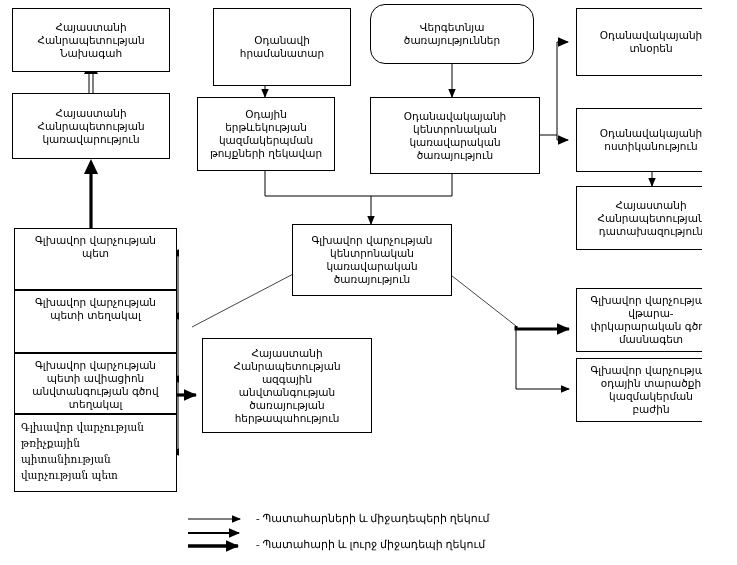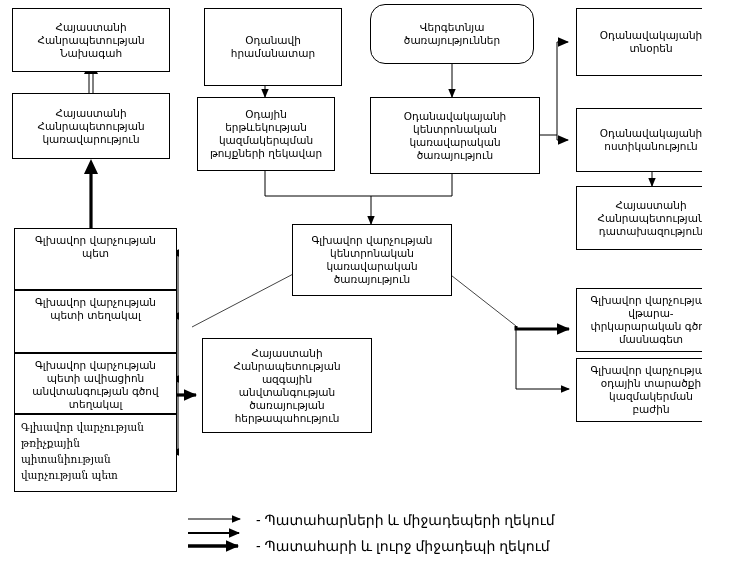--- a/index.html
+++ b/index.html
@@ -59,22 +59,22 @@
     height: 565px;
     z-index: 1;
     pointer-events: none;
   }
   svg.wires-top {
     z-index: 8;
   }
   .legend {
     position: absolute;
     z-index: 9;
-    font-family: Liberation Sans, sans-serif;
-    font-size: 14px;
+    font-family: Liberation Serif, serif;
+    font-size: 11px;
     color: #000000;
     white-space: nowrap;
   }
 </style>
 </head>
 <body>
 
 <div id="canvas">
 
   <svg class="wires" viewBox="0 0 737 565">
@@ -163,21 +163,21 @@
 Հանրապետության
 Նախագահ</span>
   </div>
 
   <div class="box" style="left:12px; top:93px; width:158px; height:66px;">
     <span class="box-text">Հայաստանի
 Հանրապետության
 կառավարություն</span>
   </div>
 
-  <div class="box" style="left:204px; top:8px; width:138px; height:78px;">
+  <div class="box" style="left:213px; top:8px; width:138px; height:78px;">
     <span class="box-text">Օդանավի
 հրամանատար</span>
   </div>
 
   <div class="box" style="left:197px; top:97px; width:138px; height:74px;">
     <span class="box-text">Օդային
 երթևեկության
 կազմակերպման
 թույքների ղեկավար</span>
   </div>

